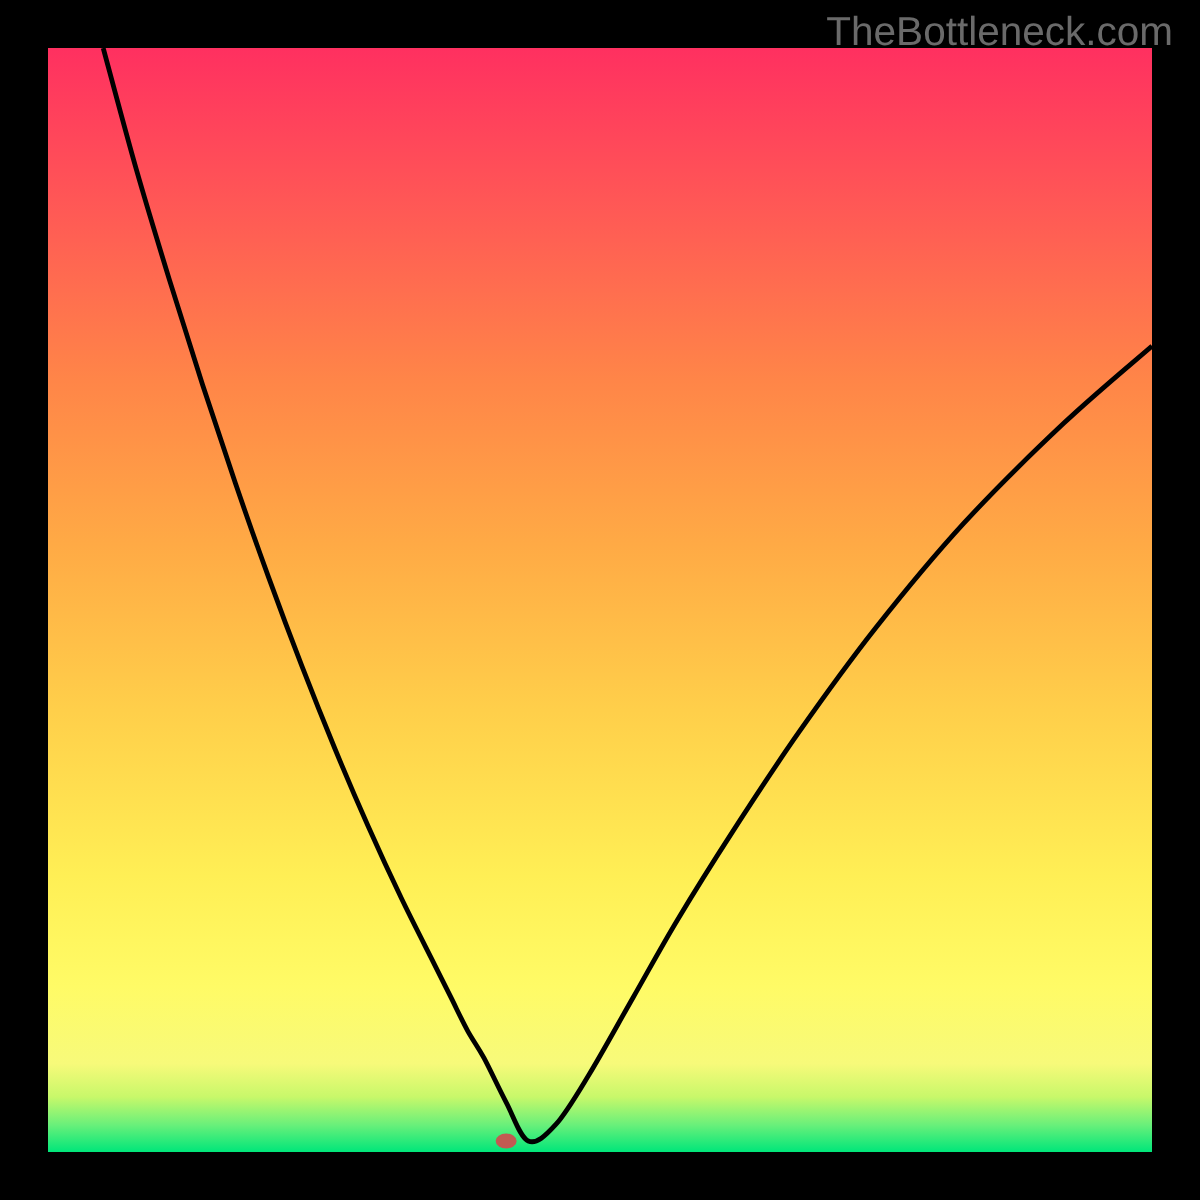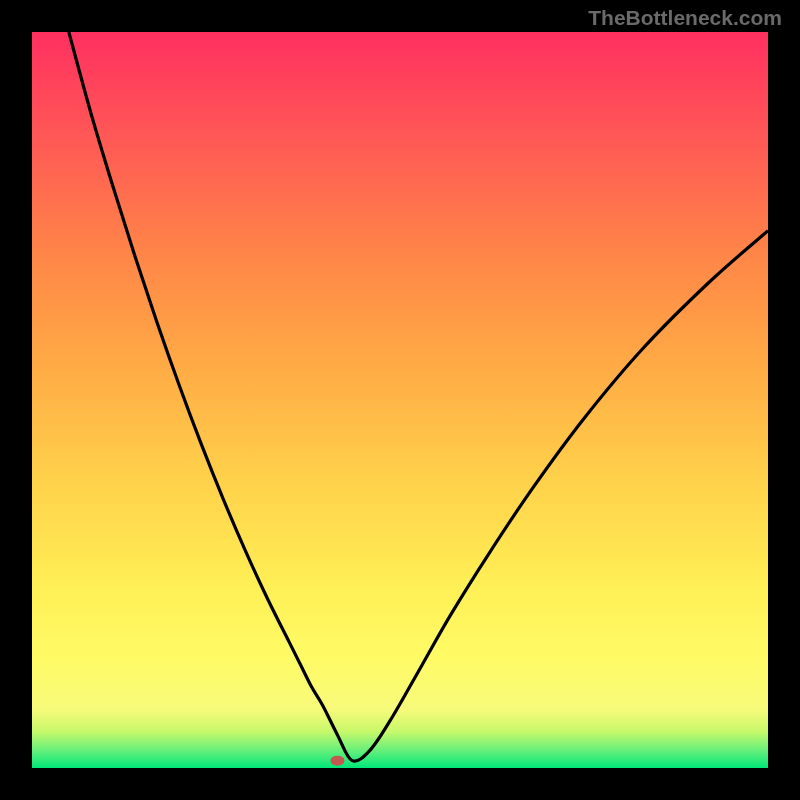--- a/index.html
+++ b/index.html
@@ -9,22 +9,22 @@
     height: 800px;
     background: #000;
     position: relative;
     font-family: Arial, sans-serif;
   }
   .watermark {
     position: absolute;
     top: 6px;
     right: 18px;
     color: #6a6a6a;
-    font-size: 21px;
-    font-weight: 700;
+    font-size: 27px;
+    font-weight: 400;
     z-index: 10;
   }
   .plot-area {
     position: absolute;
     left: 32px;
     top: 32px;
     width: 736px;
     height: 736px;
     overflow: hidden;
   }

